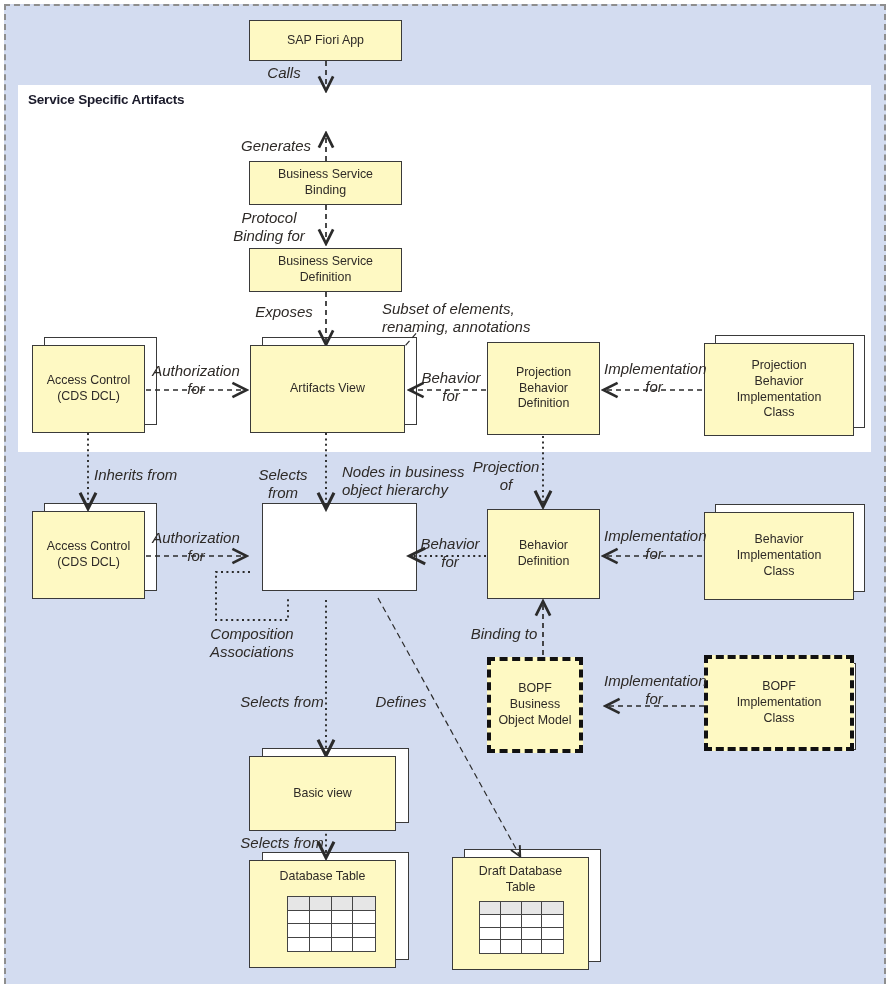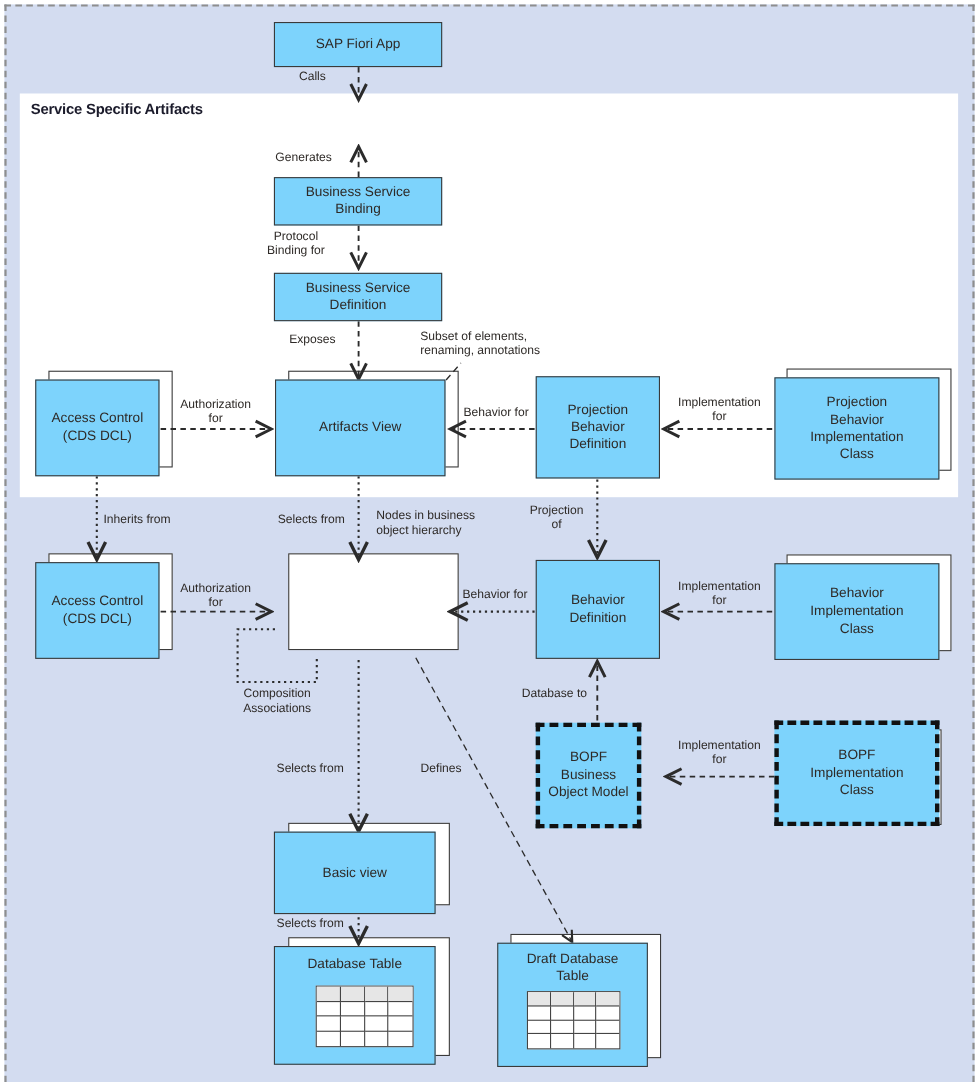--- a/index.html
+++ b/index.html
@@ -32,21 +32,21 @@
     left:28px;top:92px;
     font-size:13.5px;font-weight:bold;color:#1b1b2b;
     letter-spacing:-0.2px;
     white-space:nowrap;
   }
 
   
   .node{
     position:absolute;
     box-sizing:border-box;
-    background:#7dd3fc;
+    background:#fef9c3;
     border:1.6px solid #3a3a3a;
     display:flex;align-items:center;justify-content:center;
     text-align:center;
     font-size:12.4px;
     color:#2e2a27;
     line-height:1.28;
     padding:2px 6px;
     z-index:6;
   }
   .node .lbl{display:block;}
@@ -76,26 +76,27 @@
     background:#fff;
   }
   .tbl i{border-right:1.4px solid #444;border-bottom:1.4px solid #444;display:block;}
   .tbl i:nth-child(4n){border-right:none;}
   .tbl i:nth-child(n+13){border-bottom:none;}
   .tbl i:nth-child(-n+4){background:#e6e6e6;}
 
   
   .elabel{
     position:absolute;
-    font-size:11px;
+    font-size:15px;
     color:#2e2a27;
     line-height:1.2;
     text-align:center;
     white-space:pre-line;
     z-index:9;
+    font-style:italic;
   }
 
   
   svg.wires{
     position:absolute;left:0;top:0;
     width:890px;height:984px;
     z-index:5;
     pointer-events:none;
     overflow:visible;
   }
@@ -295,21 +296,21 @@
   <div class="elabel" style="left:470px;top:458px;width:72px;">Projection<br>of</div>
 
   <div class="elabel" style="left:148px;top:529px;width:96px;">Authorization<br>for</div>
 
   <div class="elabel" style="left:410px;top:535px;width:80px;">Behavior for</div>
 
   <div class="elabel" style="left:604px;top:527px;width:100px;">Implementation<br>for</div>
 
   <div class="elabel" style="left:198px;top:625px;width:108px;">Composition<br>Associations</div>
 
-  <div class="elabel" style="left:468px;top:625px;width:72px;">Database to</div>
+  <div class="elabel" style="left:468px;top:625px;width:72px;">Binding to</div>
 
   <div class="elabel" style="left:604px;top:672px;width:100px;">Implementation<br>for</div>
 
   <div class="elabel" style="left:240px;top:693px;width:84px;">Selects from</div>
 
   <div class="elabel" style="left:370px;top:693px;width:62px;">Defines</div>
 
   <div class="elabel" style="left:240px;top:834px;width:84px;">Selects from</div>
 
 </div>

